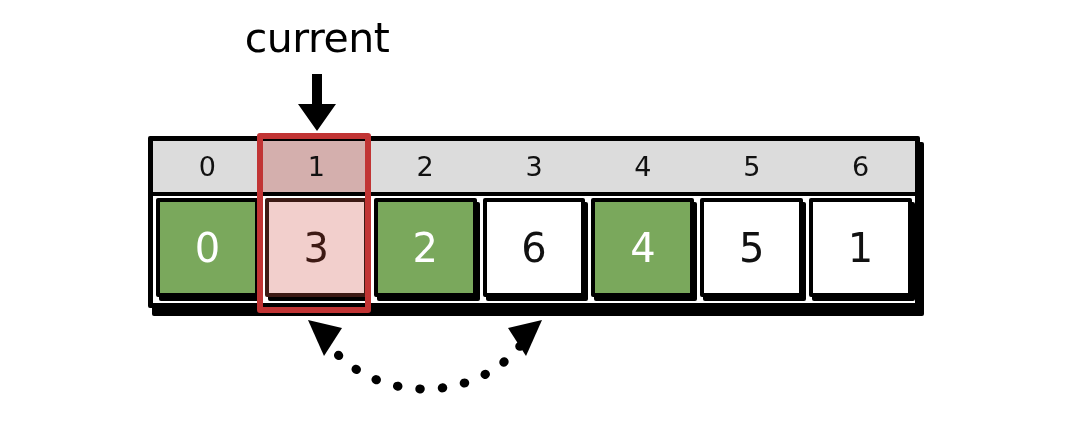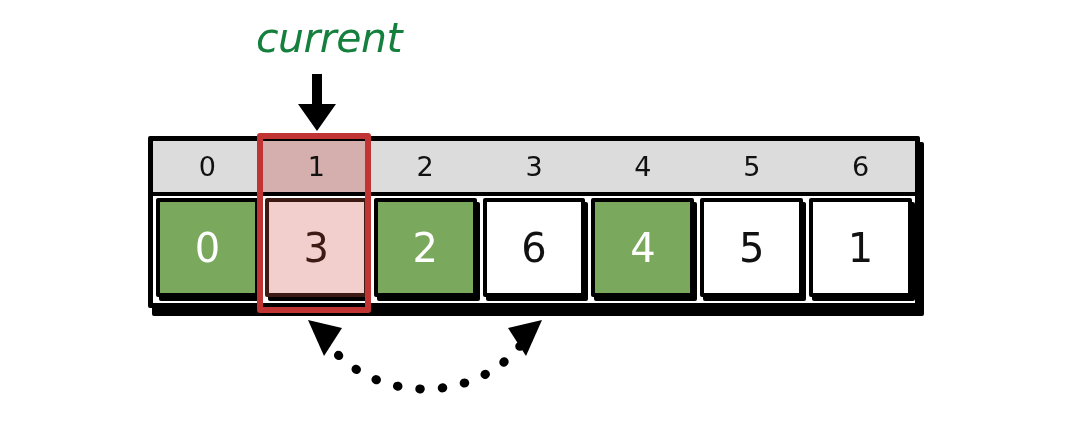--- a/index.html
+++ b/index.html
@@ -24,28 +24,27 @@
     left: 232px;
     top: 18px;
     width: 170px;
     height: 118px;
   }
   #current-label {
     position: absolute;
     left: 0;
     top: 0;
     width: 170px;
-    text-align: right;
+    text-align: center;
     font-size: 41px;
     font-weight: 400;
-    color: #15803d;
+    color: #000000;
     letter-spacing: -0.5px;
     line-height: 1;
     font-family: "DejaVu Sans", sans-serif;
-    font-style: italic;
   }
   #pointer-arrow {
     position: absolute;
     left: 62px;
     top: 56px;
     width: 46px;
     height: 58px;
   }
 
   

